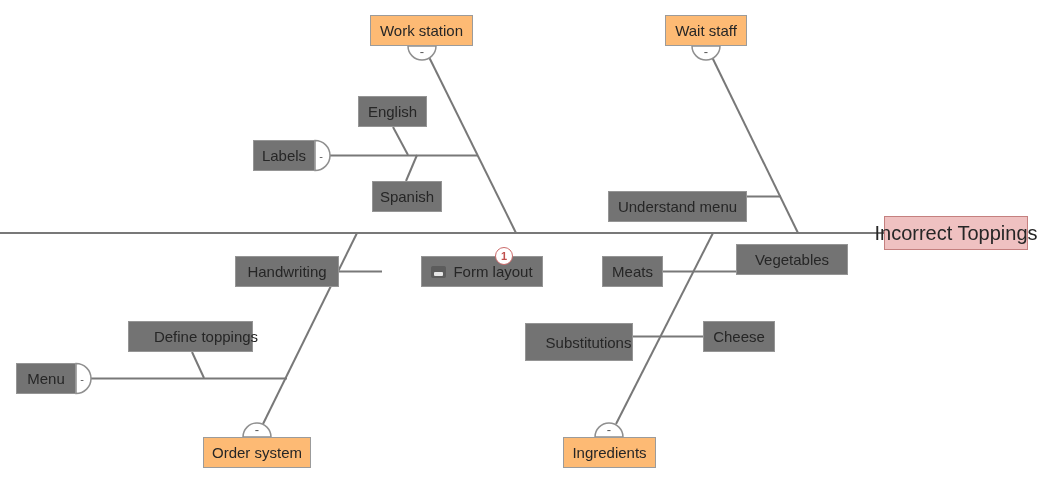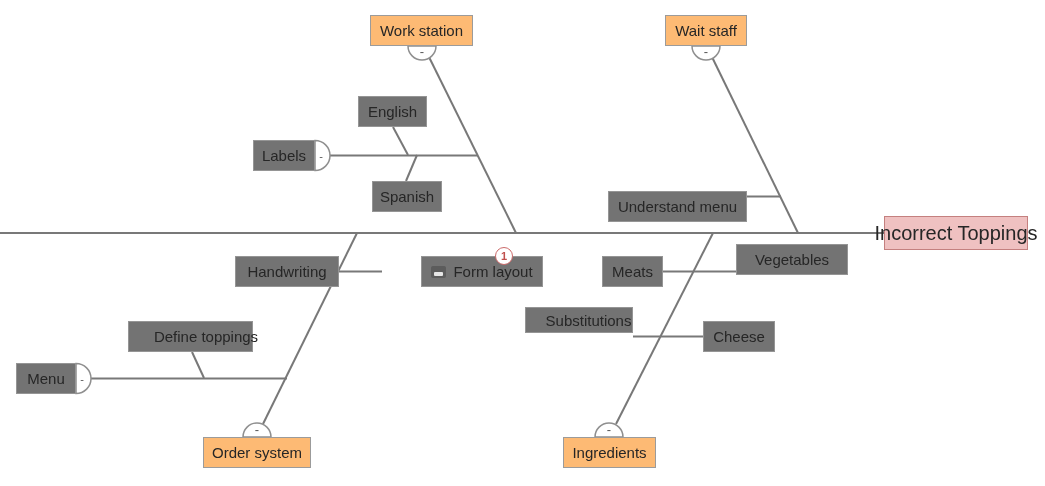--- a/index.html
+++ b/index.html
@@ -116,18 +116,18 @@
   <div class="node" style="left:382px;top:256px;width:122px;height:31px;margin-left:39px;">
     <span class="note-icon">
         <span class="note-inner"></span>
       </span>
     <span>Form layout</span>
   </div>
   <div class="badge" style="left:495px;top:247px;">1</div>
 
   <div class="node" style="left:602px;top:256px;width:61px;height:31px;">Meats</div>
   <div class="node" style="left:736px;top:244px;width:112px;height:31px;">Vegetables</div>
-  <div class="node" style="left:525px;top:307px;width:108px;height:26px;padding-left:19px;">Substitutions</div>
+  <div class="node" style="left:525px;top:323px;width:108px;height:38px;padding-left:19px;">Substitutions</div>
   <div class="node" style="left:703px;top:321px;width:72px;height:31px;">Cheese</div>
   <div class="node" style="left:128px;top:321px;width:125px;height:31px;padding-left:31px;">Define toppings</div>
   <div class="node" style="left:16px;top:363px;width:60px;height:31px;">Menu</div>
 
 </div>
 
 </body></html>

